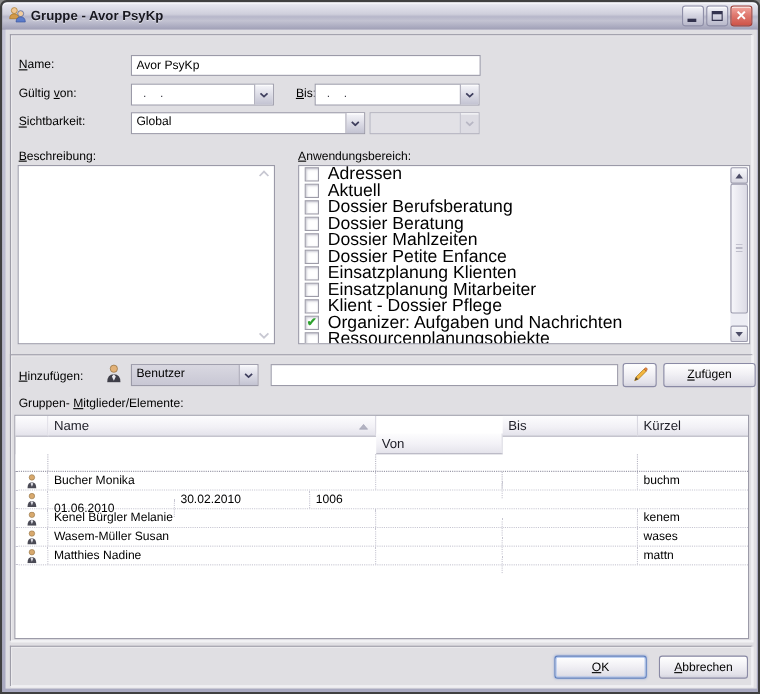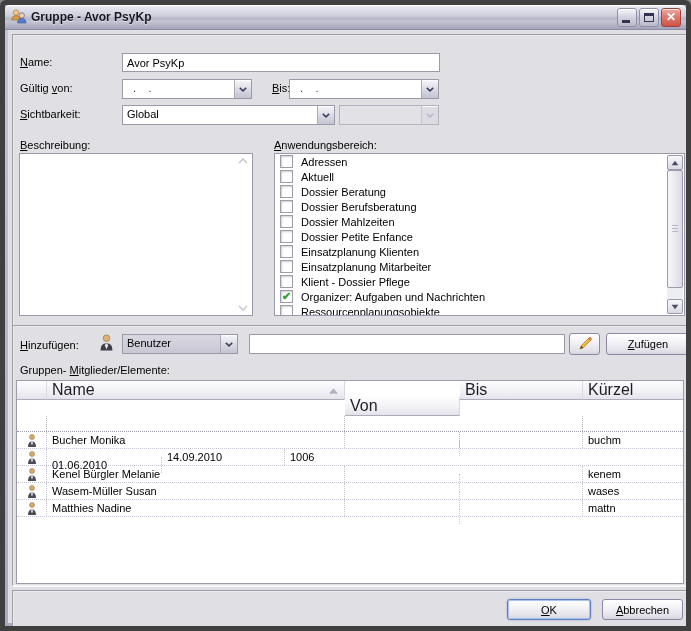--- a/index.html
+++ b/index.html
@@ -1,21 +1,21 @@
 <!DOCTYPE html>
 <html><head>
 <meta charset="utf-8">
 <style>
   html,body { margin:0; padding:0; background:#888; }
   * { box-sizing:border-box; }
   body { font-family:"Liberation Sans", sans-serif; }
 
   .window {
     position:relative; width:691px; height:631px;
-    border:5px solid #404040; border-radius:6px 6px 0 0;
+    border:2px solid #404040; border-radius:6px 6px 0 0;
     background:#b3b3c6; display:flex; flex-direction:column;
     overflow:hidden;
   }
   
   .titlebar {
     height:25px; flex:0 0 25px; display:flex; align-items:center;
     background:linear-gradient(180deg,#fdfdfe 0%,#e4e4ed 10%,#cfcfdc 45%,#b7b7ca 55%,#c3c3d2 70%,#a3a3ba 100%);
     border-radius:5px 5px 0 0;
     box-shadow:inset 0 1px 0 rgba(255,255,255,.9);
     border-bottom:1px solid #8d8da6;
@@ -78,21 +78,21 @@
 
   
   .scopelist { position:absolute; background:#fff; border:1px solid #9b9aa8; overflow:hidden; }
   .scope-inner { position:absolute; left:0; top:0; right:17px; bottom:0; overflow:hidden; }
   .scope-item { height:15px; display:flex; align-items:center; padding-left:5px; }
   .cb {
     flex:0 0 13px; width:13px; height:13px; background:#fff;
     border:1px solid #9d9ca8; box-shadow:inset 1px 1px 2px rgba(110,110,135,.35);
     font-size:11px; line-height:11px; text-align:center; color:#2ea22e; font-weight:bold;
   }
-  .cb-label { margin-left:8px; font-size:11px; color:#000; white-space:nowrap; }
+  .cb-label { margin-left:8px; font-size:16px; color:#000; white-space:nowrap; }
 
   .vscroll { position:absolute; top:1px; right:1px; bottom:1px; width:16px; background:#ededf4; }
   .sb-btn {
     position:absolute; left:0; width:16px; height:15px; border:1px solid #9c9bad; border-radius:2px;
     background:linear-gradient(180deg,#f8f8fb,#d9d8e2); display:flex; align-items:center; justify-content:center;
   }
   .sb-up { top:0; } .sb-down { bottom:0; }
   .sb-thumb {
     position:absolute; left:0; top:15px; width:16px; height:118px;
     border:1px solid #9c9bad; border-radius:2px;
@@ -113,21 +113,21 @@
   .btn-default { border-color:#5e7fbf; box-shadow:inset 0 0 0 1px #a9c2ee, 0 0 2px rgba(80,120,200,.5); }
   .icon-btn { padding:0; }
 
   
   .mtable { position:absolute; background:#fff; border:1px solid #9c9ba8; overflow:hidden; }
   .trow { display:flex; width:100%; }
   .th {
     height:19px; display:flex; align-items:center; padding:0 5px;
     background:linear-gradient(180deg,#fdfdfe,#f2f1f6 55%,#e4e3eb);
     border-right:1px solid #d9d8e1; border-bottom:1px solid #adacba;
-    font-size:16px; color:#1d1d26; position:relative;text-align:center;
+    font-size:12px; color:#1d1d26; position:relative;text-align:center;
   }
   .filter-row { height:16px; background:#fff; border-bottom:1px dotted #9a99a8; }
   .fc { border-right:1px dotted #b6b5c2; height:100%; }
   .mrow { height:17px; align-items:center; border-bottom:1px dotted #c6c5d1; }
   .c { display:flex; align-items:center; height:100%; padding:0 5px; font-size:11px; color:#000;
        border-right:1px dotted #c6c5d1; overflow:hidden; white-space:nowrap; }
   .c-icon { flex:0 0 30px; justify-content:center; padding:0; }
   .c-name { flex:0 0 298px; }
   .c-von  { flex:0 0 115px;margin-top:16px; }
   .c-bis  { flex:0 0 123px; }
@@ -222,25 +222,25 @@
               <div class="scope-item">
     <span class="cb"></span>
     <span class="cb-label">Adressen</span>
   </div>
               <div class="scope-item">
     <span class="cb"></span>
     <span class="cb-label">Aktuell</span>
   </div>
               <div class="scope-item">
     <span class="cb"></span>
+    <span class="cb-label">Dossier Berufsberatung</span>
+  </div>
+              <div class="scope-item">
+    <span class="cb"></span>
     <span class="cb-label">Dossier Beratung</span>
-  </div>
-              <div class="scope-item">
-    <span class="cb"></span>
-    <span class="cb-label">Dossier Berufsberatung</span>
   </div>
               <div class="scope-item">
     <span class="cb"></span>
     <span class="cb-label">Dossier Mahlzeiten</span>
   </div>
               <div class="scope-item">
     <span class="cb"></span>
     <span class="cb-label">Dossier Petite Enfance</span>
   </div>
               <div class="scope-item">
@@ -347,21 +347,21 @@
   </div>
               <div class="trow mrow">
     <span class="c c-icon">
       <svg width="10" height="13" viewBox="0 0 10 13">
         <circle cx="5" cy="3" r="2.5" fill="#d8a96e" stroke="#8a6a3c" stroke-width="0.5"></circle>
         <path d="M1 13 Q1 7.4 5 7.4 Q9 7.4 9 13 Z" fill="#4a4a55"></path>
         <path d="M5 7.4 L6.2 8.7 L5 11.6 L3.8 8.7 Z" fill="#dcdce4"></path>
       </svg>
     </span>
     <span class="c c-von cell-von">01.06.2010</span>
-    <span class="c c-bis cell-bis">14.09.2010</span>
+    <span class="c c-bis cell-bis">30.02.2010</span>
     <span class="c c-kz cell-kz">1006</span>
   </div>
               <div class="trow mrow">
     <span class="c c-icon">
       <svg width="10" height="13" viewBox="0 0 10 13">
         <circle cx="5" cy="3" r="2.5" fill="#d8a96e" stroke="#8a6a3c" stroke-width="0.5"></circle>
         <path d="M1 13 Q1 7.4 5 7.4 Q9 7.4 9 13 Z" fill="#4a4a55"></path>
         <path d="M5 7.4 L6.2 8.7 L5 11.6 L3.8 8.7 Z" fill="#dcdce4"></path>
       </svg>
     </span>

